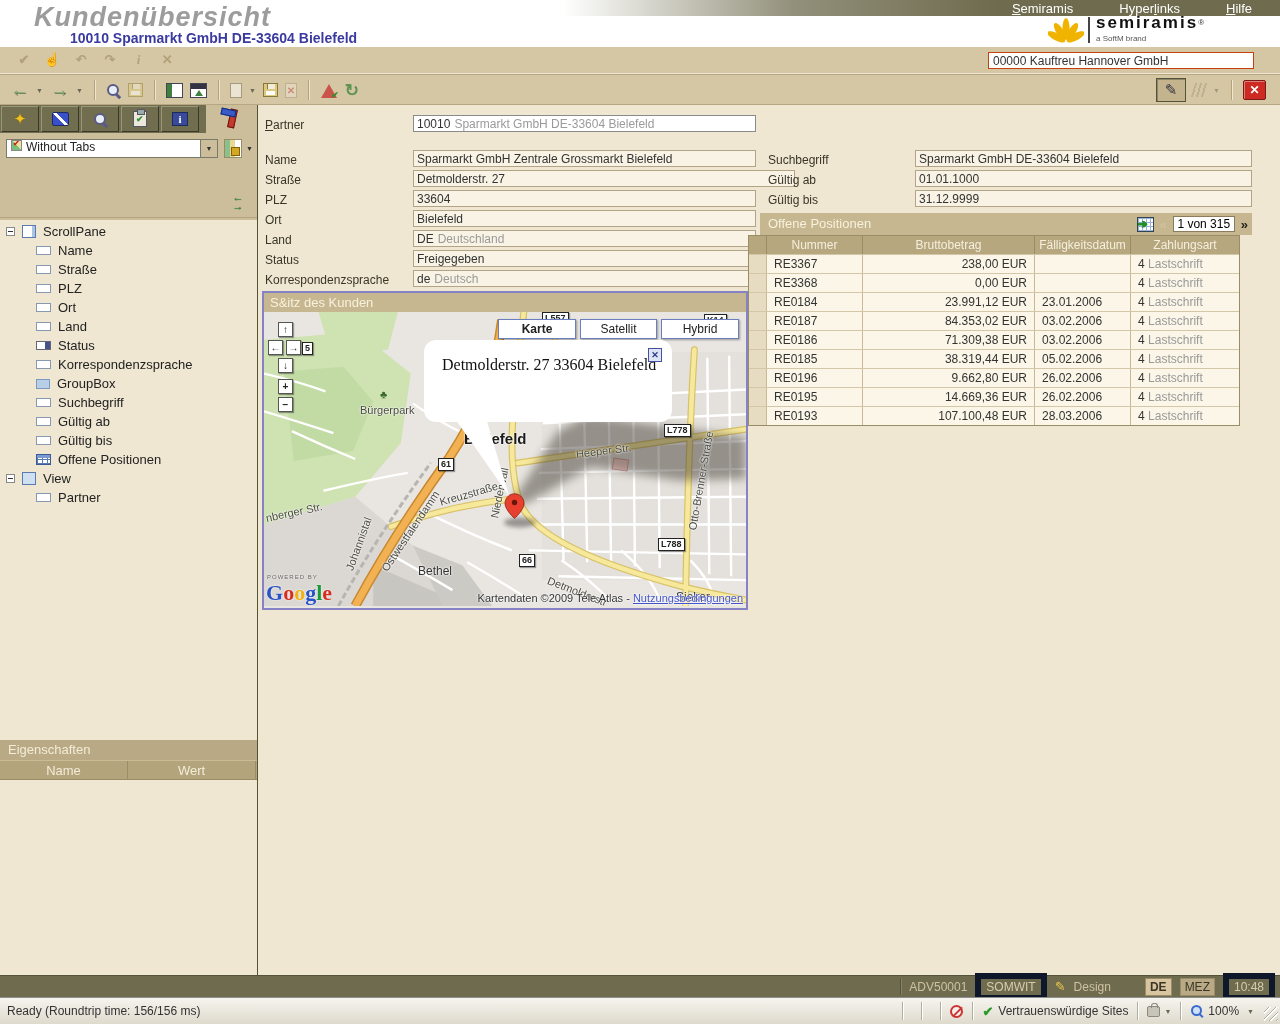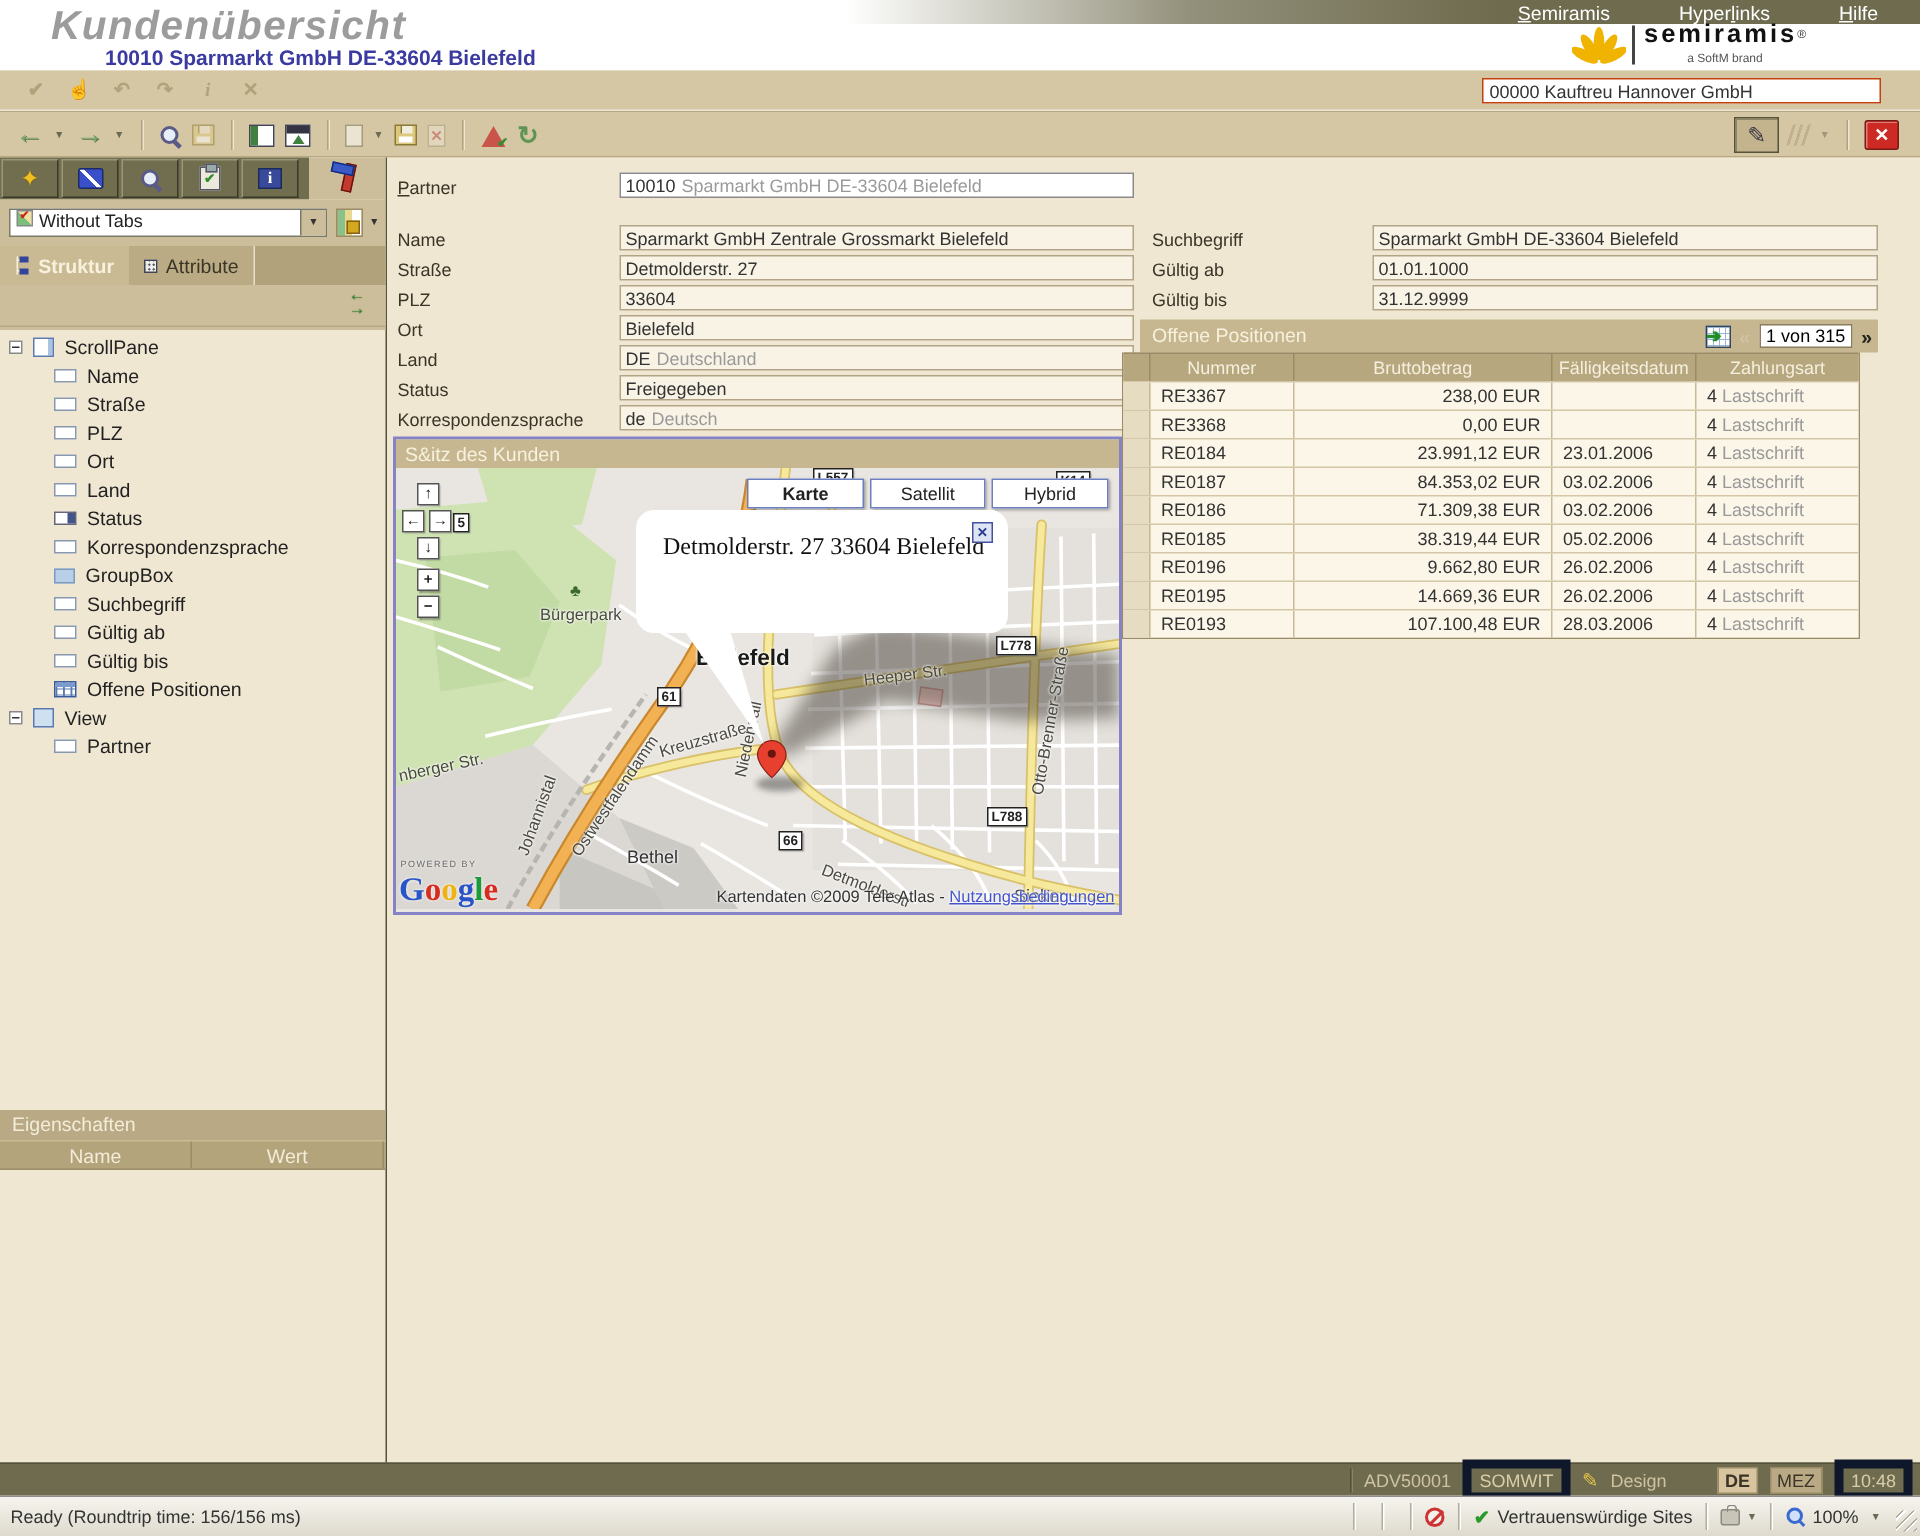--- a/index.html
+++ b/index.html
@@ -15,21 +15,21 @@
  background:linear-gradient(to right,rgba(110,107,78,0) 44%,rgba(110,107,78,.75) 62%,#6e6b4e 78%);
  display:flex;justify-content:flex-end;align-items:center;gap:46px;padding-right:28px;color:#fff;font-size:13px}
 .mitem{cursor:default;white-space:nowrap}
 #page-title{position:absolute;left:34px;top:2px;font-size:27px;font-weight:bold;font-style:italic;color:#9c9c9c;letter-spacing:1px}
 #page-subtitle{position:absolute;left:70px;top:30px;font-size:14px;font-weight:bold;color:#3a3aa0}
 #brand{position:absolute;left:1048px;top:15px;display:flex;align-items:flex-start}
 #brand .bar{width:2px;height:26px;background:#444;margin:2px 6px 0 4px}
 #brand .btxt{line-height:15px}
 #brand .bname{font-size:17px;font-weight:bold;letter-spacing:2px;color:#111}
 #brand .breg{font-size:8px;vertical-align:top}
-#brand .btag{font-size:8px;color:#555;text-align:center;display:block}
+#brand .btag{font-size:8px;color:#555;text-align:left;display:block}
 
 
 #row1{position:absolute;left:0;top:47px;width:1280px;height:28px;background:#d6c7a4;
  box-shadow:inset 0 -1px 0 #b6a782,inset 0 -2px 0 rgba(255,255,255,.55)}
 #row1 .ic{display:inline-block;margin-top:5px;margin-left:9px;width:16px;text-align:center;
  font-size:13px;font-weight:bold;color:#b1a27b}
 #row1 .ic:first-child{margin-left:16px}
 #company-box{position:absolute;right:26px;top:5px;width:266px;height:17px;border:1px solid #c2410c;
  background:#fff;font-size:12px;color:#333;padding:0 4px;font-family:"Liberation Sans",sans-serif}
 #row2{position:absolute;left:0;top:75px;width:1280px;height:30px;background:#d6c7a4;display:flex;align-items:center;
@@ -331,33 +331,20 @@
       <span class="wrench" style="position:absolute;left:218px;top:2px"></span>
     </div>
     <div id="side-controls">
       <div id="layout-select">
         <span class="selic"></span>
         <span class="seltxt">Without Tabs</span>
         <span class="selbtn">▼</span>
       </div>
       <span id="layout-save"></span>
       <span id="layout-save-caret">▼</span>
-      <div id="tabsrow">
-
-          <span class="tab tab-struktur">
-            <span class="tabic"></span>
-            <span>Struktur</span>
-          </span>
-
-          <span class="tab tab-attribute">
-            <span class="tabic"></span>
-            <span>Attribute</span>
-          </span>
-
-      </div>
       <div id="subbar">
         <span id="swapbtn" style="white-space:pre-line">←
 →</span>
       </div>
     </div>
     <div id="tree">
 
         <div class="titem lvl0 bold">
           <span class="exp"></span>
           <span class="tic ic-scrollpane"></span>
@@ -469,21 +456,21 @@
 
         <div>
           <span class="flabel fl-auto" style="left: 7px; top: 48px;">Name</span>
           <div class="fbox fb-auto" style="left: 155px; top: 45px; width: 343px;">
             <span class="fval">Sparmarkt GmbH Zentrale Grossmarkt Bielefeld</span>
           </div>
         </div>
 
         <div>
           <span class="flabel fl-auto" style="left: 7px; top: 68px;">Straße</span>
-          <div class="fbox fb-auto" style="left: 155px; top: 65px; width: 343px;">
+          <div class="fbox fb-auto" style="left: 155px; top: 65px; width: 382px;">
             <span class="fval">Detmolderstr. 27</span>
           </div>
         </div>
 
         <div>
           <span class="flabel fl-auto" style="left: 7px; top: 88px;">PLZ</span>
           <div class="fbox fb-auto" style="left: 155px; top: 85px; width: 343px;">
             <span class="fval">33604</span>
           </div>
         </div>

